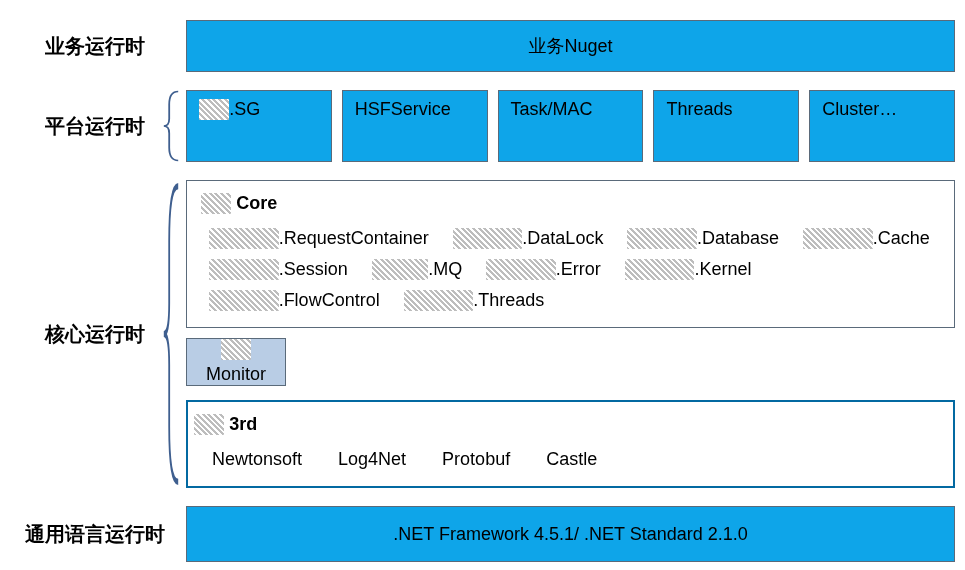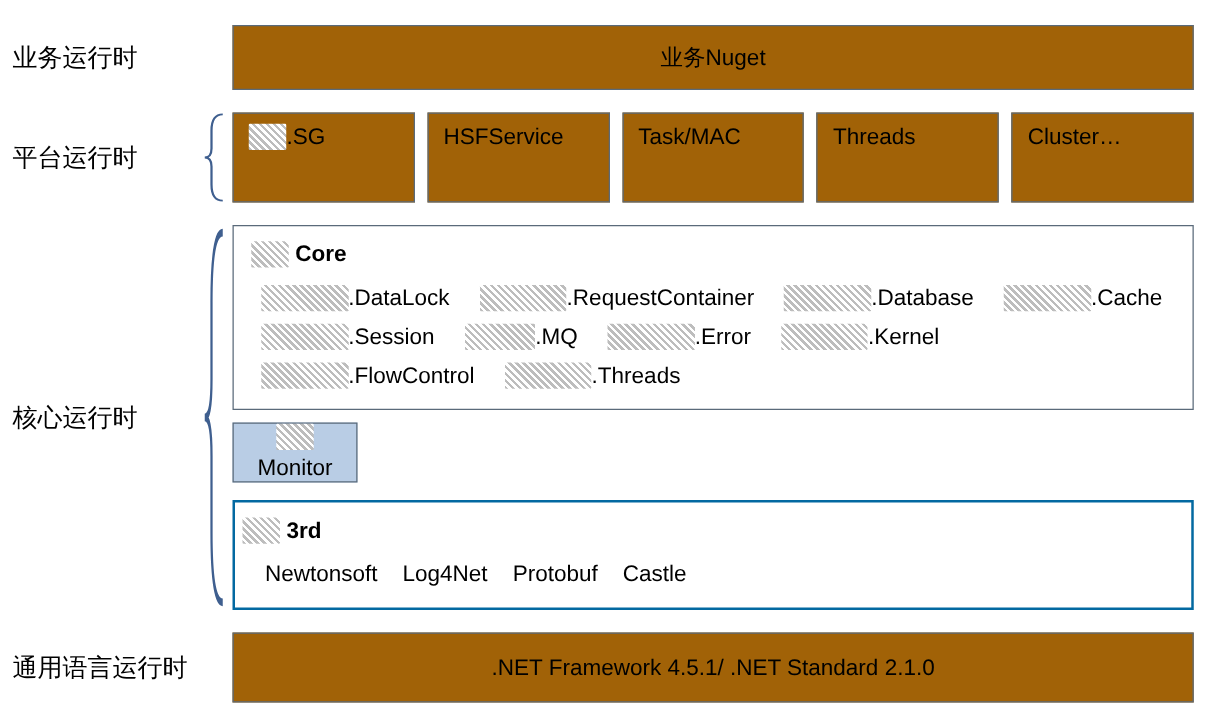--- a/index.html
+++ b/index.html
@@ -15,22 +15,23 @@
   .row {
     display: flex;
     align-items: stretch;
     margin-bottom: 18px;
   }
   .row-label-col {
     width: 170px;
     flex-shrink: 0;
     display: flex;
     align-items: center;
-    justify-content: flex-start;
+    justify-content: center;
     position: relative;
+    font-weight: bold;
   }
   .row-label {
     font-size: 20px;
     color: #000;
     text-align: center;
   }
   .brace {
     position: absolute;
     right: 0px;
     top: 0;
@@ -39,21 +40,21 @@
   }
   .brace svg { width: 100%; height: 100%; }
   .row-content {
     flex: 1;
     display: flex;
     gap: 10px;
     padding-left: 6px;
   }
   .box {
     border: 1px solid #5a6a7a;
-    background: #a16207;
+    background: #0ea5e9;
     padding: 8px 12px;
     font-size: 18px;
   }
   .box.full {
     flex: 1;
     text-align: center;
     display: flex;
     align-items: center;
     justify-content: center;
     height: 52px;
@@ -104,21 +105,21 @@
     justify-content:center;
     gap:4px;
     font-size:18px;
   }
   .brd-box {
     border:2px solid #0369a1;
     padding:12px 14px 16px 6px;
   }
   .brd-items {
     display:flex;
-    gap:20px;
+    gap:36px;
     padding-left:18px;
   }
 </style>
 </head>
 <body>
 
 <div class="row">
   <div class="row-label-col">
     <div class="row-label">业务运行时</div>
   </div>
@@ -156,22 +157,22 @@
       </svg>
     </div>
   </div>
   <div class="core-wrapper">
     <div class="core-top">
       <div class="core-box">
         <div class="core-title">
           <span class="pix">▓▓</span><span> Core</span>
         </div>
         <div class="core-items">
+          <span class="core-item"><span class="pix">▓▓▓▓▓</span><span>.RequestContainer</span></span>
           <span class="core-item"><span class="pix">▓▓▓▓▓</span><span>.DataLock</span></span>
-          <span class="core-item"><span class="pix">▓▓▓▓▓</span><span>.RequestContainer</span></span>
           <span class="core-item"><span class="pix">▓▓▓▓▓</span><span>.Database</span></span>
           <span class="core-item"><span class="pix">▓▓▓▓▓</span><span>.Cache</span></span>
           <span class="core-item"><span class="pix">▓▓▓▓▓</span><span>.Session</span></span>
           <span class="core-item"><span class="pix">▓▓▓▓</span><span>.MQ</span></span>
           <span class="core-item"><span class="pix">▓▓▓▓▓</span><span>.Error</span></span>
           <span class="core-item"><span class="pix">▓▓▓▓▓</span><span>.Kernel</span></span>
           <span class="core-item"><span class="pix">▓▓▓▓▓</span><span>.FlowControl</span></span>
           <span class="core-item"><span class="pix">▓▓▓▓▓</span><span>.Threads</span></span>
         </div>
       </div>

